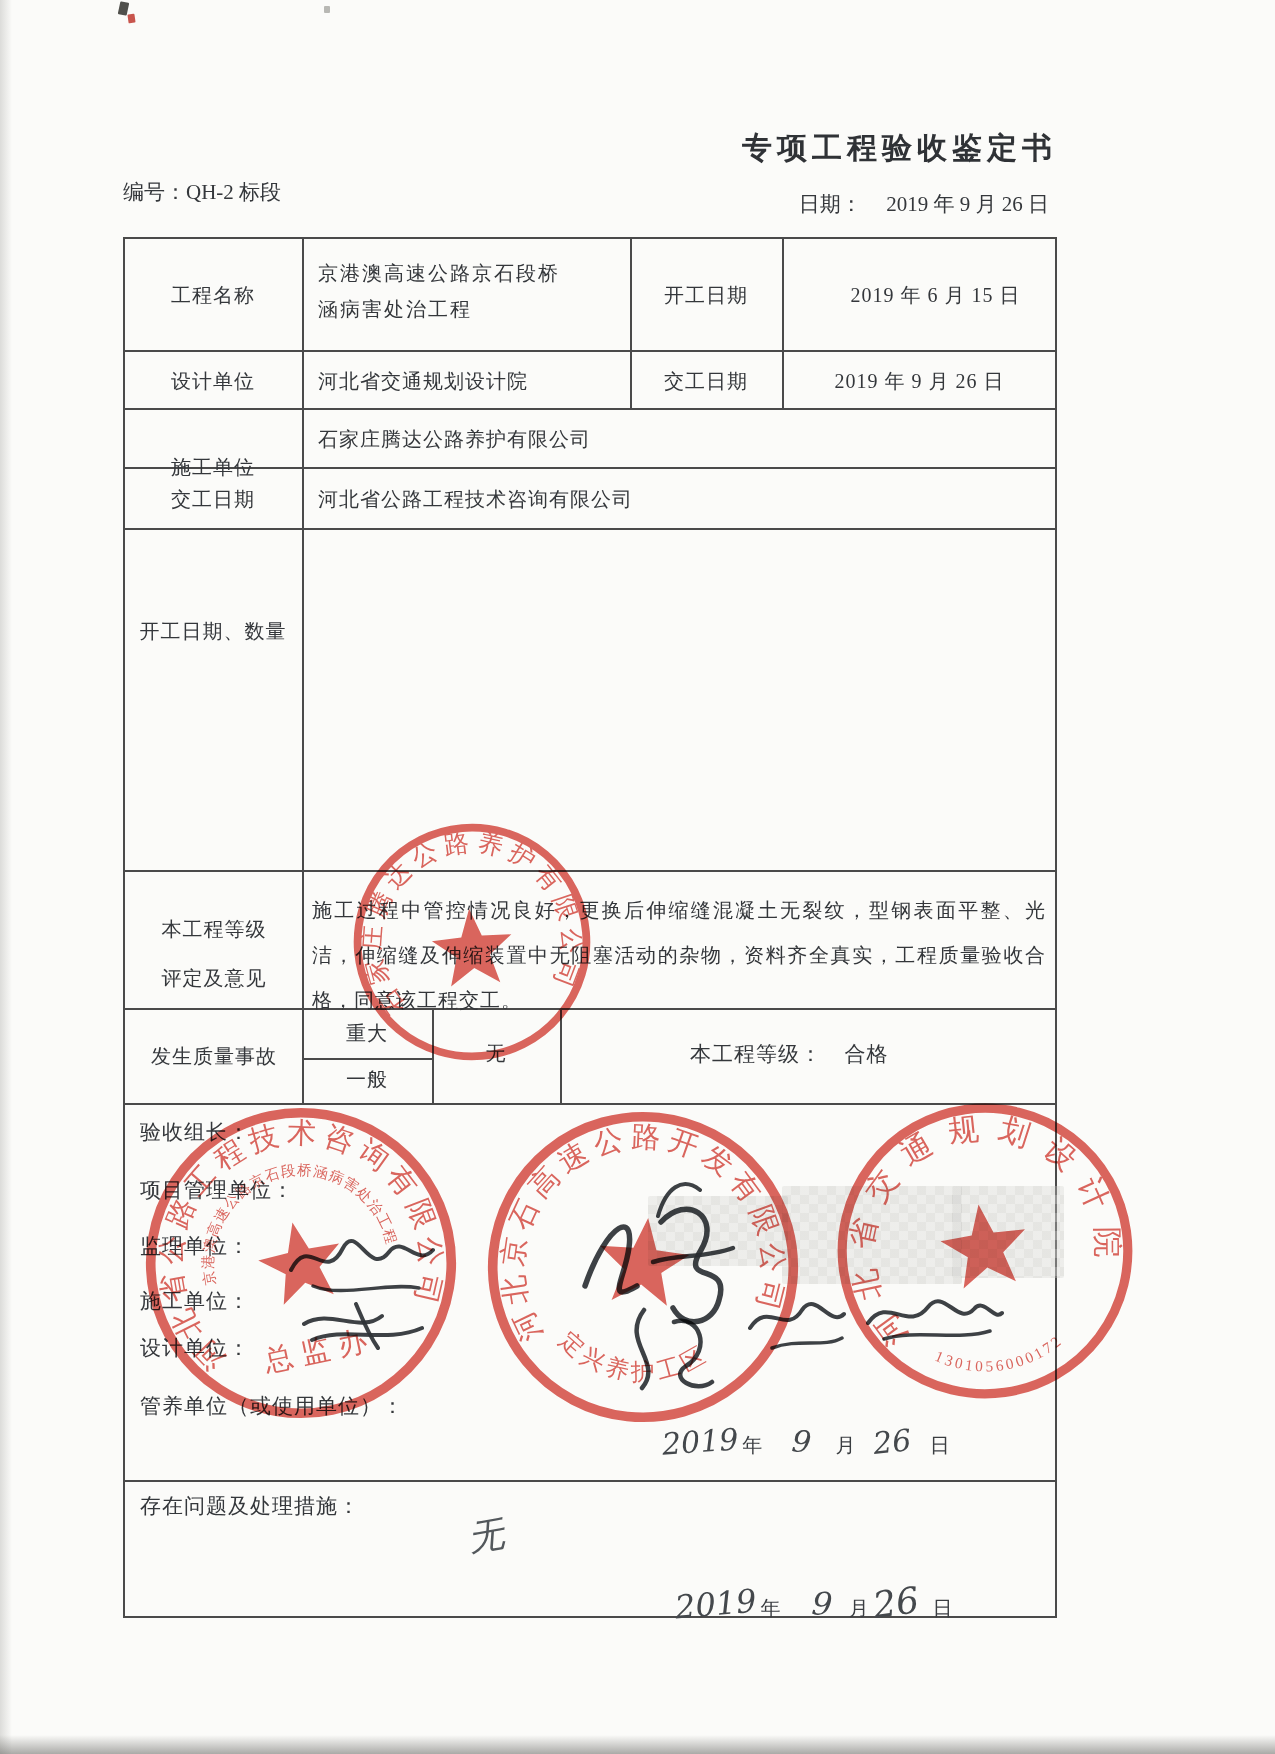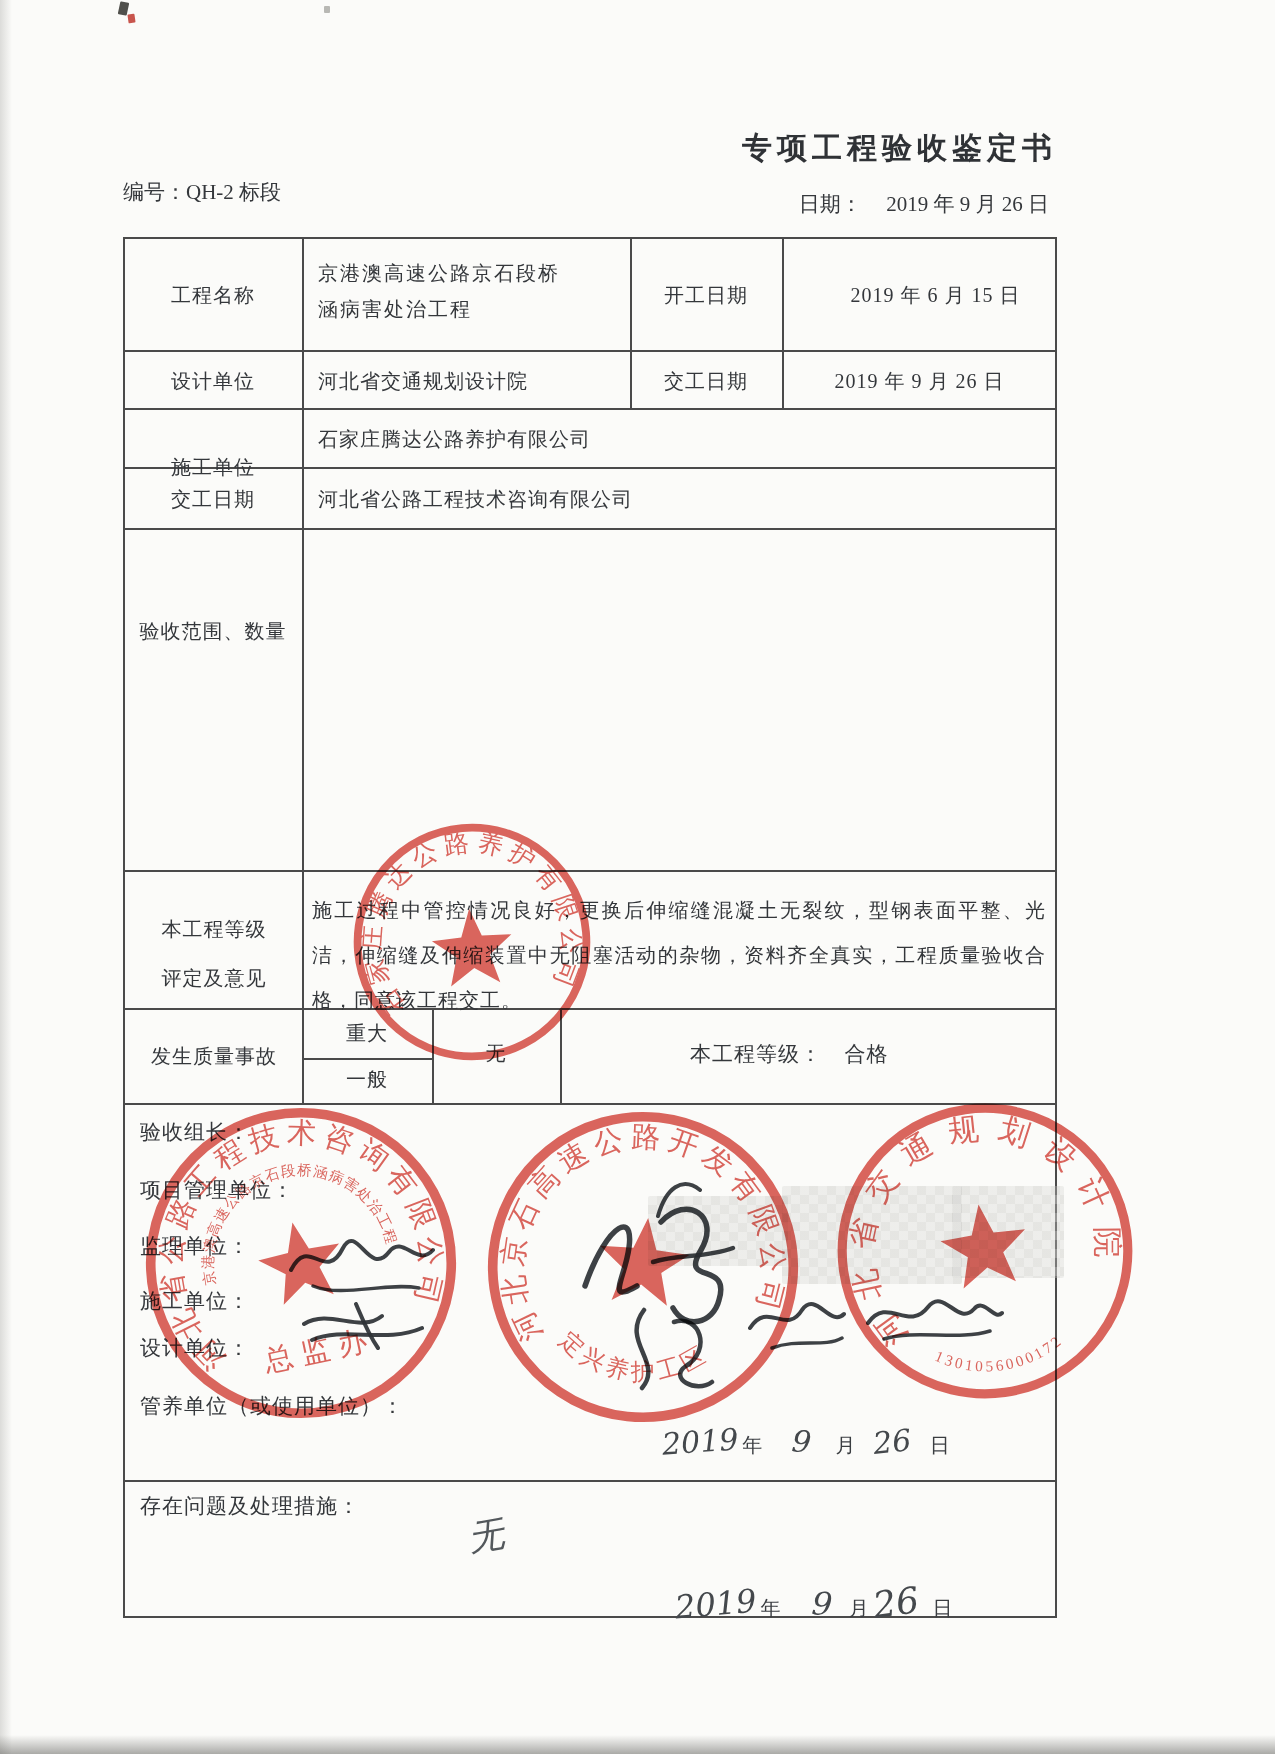--- a/index.html
+++ b/index.html
@@ -79,21 +79,21 @@
   <div class="cell" style="left:318px;top:368px;width:330px;">河北省交通规划设计院</div>
   <div class="cell ctr" style="left:634px;top:368px;width:144px;">交工日期</div>
   <div class="cell ctr" style="left:786px;top:368px;width:267px;">2019 年 9 月 26 日</div>
 
   <div class="cell ctr" style="left:133px;top:426px;width:160px;margin-top:28px;">施工单位</div>
   <div class="cell" style="left:318px;top:426px;width:600px;">石家庄腾达公路养护有限公司</div>
 
   <div class="cell ctr" style="left:133px;top:486px;width:160px;">交工日期</div>
   <div class="cell" style="left:318px;top:486px;width:600px;">河北省公路工程技术咨询有限公司</div>
 
-  <div class="cell ctr" style="left:130px;top:618px;width:166px;">验收范围、数量</div>
+  <div class="cell ctr" style="left:130px;top:618px;width:166px;">开工日期、数量</div>
 
   <div class="cell ctr" style="left:131px;top:905px;width:166px;line-height:49px;">
     <div>本工程等级</div>
     <div>评定及意见</div>
   </div>
   <div class="para" style="left:312px;top:888px;width:734px;">施工过程中管控情况良好，更换后伸缩缝混凝土无裂纹，型钢表面平整、光洁，伸缩缝及伸缩装置中无阻塞活动的杂物，资料齐全真实，工程质量验收合格，同意该工程交工。</div>
 
   <div class="cell ctr" style="left:130px;top:1043px;width:168px;">发生质量事故</div>
   <div class="cell ctr" style="left:302px;top:1020px;width:130px;">重大</div>
   <div class="cell ctr" style="left:302px;top:1066px;width:130px;">一般</div>

